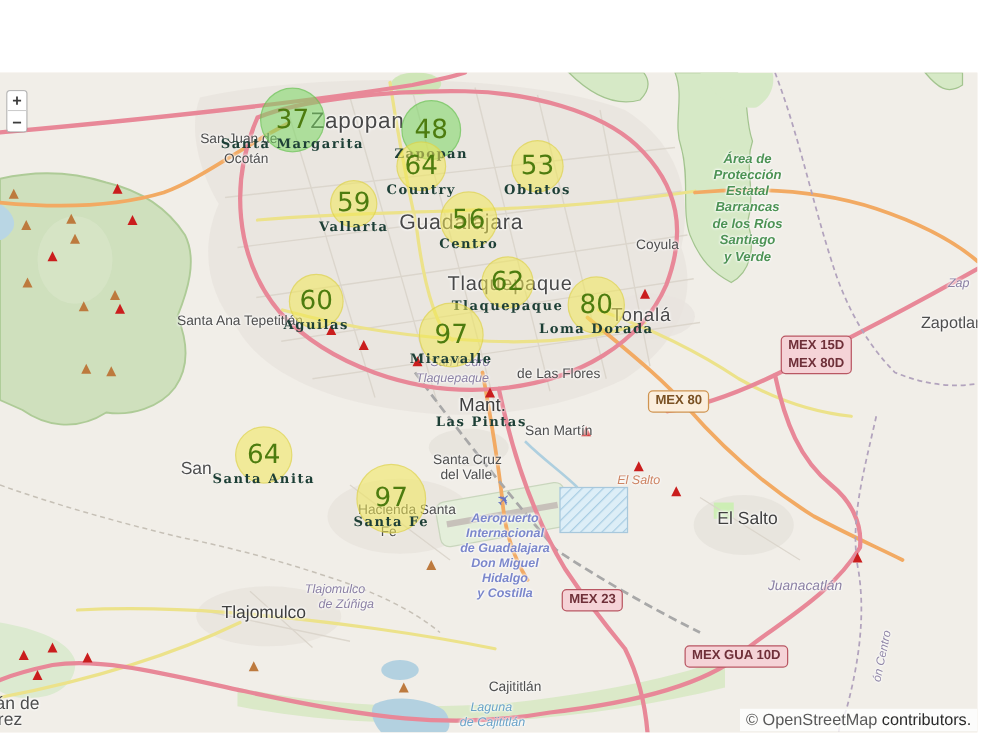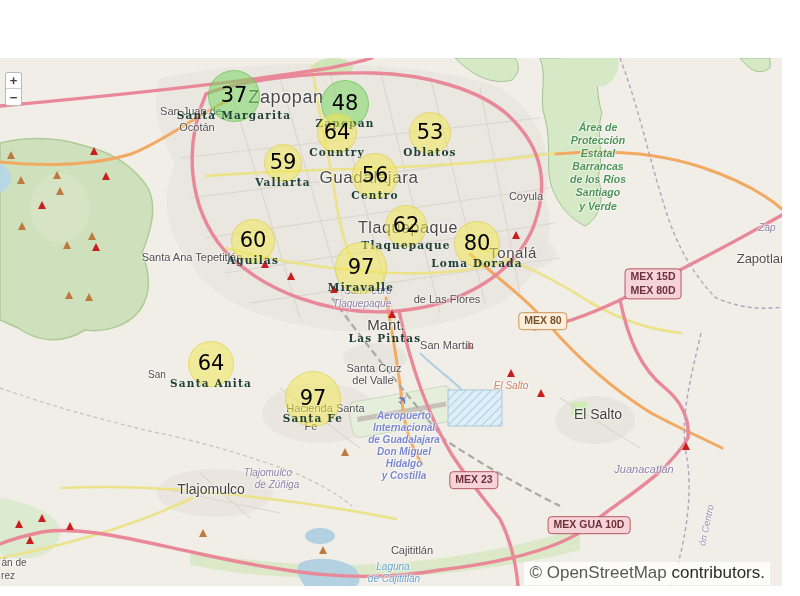--- a/index.html
+++ b/index.html
@@ -19,33 +19,33 @@
   
   .layer { position:absolute; left:0; top:0; width:100%; height:100%; }
   #labels { z-index:2; } #peaks { z-index:1; } #stations { z-index:3; } #badges { z-index:4; }
 
   
   .ml { position:absolute; transform:translate(-50%,-50%); white-space:nowrap; color:#4c4c4c;
         text-shadow:0 0 2px #fff,0 0 2px #fff,0 0 3px #fff; font-size:11px; }
   .ml.town-lg { font-size:17px; color:#484848; letter-spacing:.6px; }
   .ml.town-md { font-size:14px; color:#3f3f3f; }
   .ml.town { font-size:11px; color:#4e4e4e; }
-  .ml.frag { font-size:10px; color:#4e4e4e;text-align:center; }
+  .ml.frag { font-size:14px; color:#4e4e4e;text-align:center; }
   .ml.admin { font-style:italic; font-size:10px; color:#8b80a4; }
   .ml.vert { font-style:italic; font-size:9.5px; color:#9187a8; transform:translate(-50%,-50%) rotate(-78deg); }
   .ml.reserve { font-style:italic; font-size:10.5px; font-weight:bold; color:#4d9355; }
   .ml.airport { font-style:italic; font-size:10px; font-weight:bold; color:#7b87cb; }
   .ml.water { font-style:italic; font-size:10px; color:#6aa3c8; }
   .ml.stream { font-style:italic; font-size:10px; color:#cd8463; }
 
   
   .station { position:absolute; transform:translate(-50%,-50%); }
   .station .circle { position:absolute; left:50%; top:50%; transform:translate(-50%,-50%); border-radius:50%; }
   .station .num { position:absolute; left:50%; top:0; transform:translate(-50%,-54%);
-        font-family:"DejaVu Sans", sans-serif; font-size:21px; color:#000000; }
+        font-family:"DejaVu Sans", sans-serif; font-size:21px; color:#4d7c0f; }
   .station .name { position:absolute; left:50%; top:13px; transform:translate(-50%,0);
         font-family:"DejaVu Serif", serif; font-weight:bold; font-size:10.5px; letter-spacing:1.2px;
         color:#1d3f36; white-space:nowrap; }
   .station.label-only .name { top:-6px; }
 
   
   .peak { position:absolute; width:0; height:0; transform:translate(-50%,-50%);
         border-left:4.5px solid transparent; border-right:4.5px solid transparent; }
   .peak.red { border-bottom:8px solid #ca1d1d; }
   .peak.brown { border-bottom:8px solid #bd7a3e; }
@@ -60,22 +60,22 @@
   #plane { position:absolute; transform:translate(-50%,-50%) rotate(-45deg); color:#6474c4; font-size:13px; z-index:2; }
 
   
   #zoomctl { position:absolute; left:5px; top:14px; width:17px; z-index:6; background:#fff;
         border:1px solid rgba(0,0,0,.28); border-radius:3px; overflow:hidden; }
   #zoomctl .zbtn { width:100%; height:16px; display:flex; align-items:center; justify-content:center;
         font-size:13px; font-weight:bold; color:#3d3d3d; cursor:pointer; background:#fff; }
   #zoomctl .zbtn:first-child { border-bottom:1px solid #ccc; }
 
   
-  #attrib { position:absolute; right:12px; bottom:1px; z-index:6; background:rgba(255,255,255,.8);
-        padding:1px 5px 2px 5px; font-size:17px; color:#595959; }
+  #attrib { position:absolute; right:0; bottom:1px; z-index:6; background:rgba(255,255,255,.8);
+        padding:1px 5px 2px 5px; font-size:13px; color:#595959; }
   #attrib .osm { color:#595959; }
   #attrib .contrib { color:#2b2b2b; }
 </style>
 </head>
 <body>
 
 <div id="app">
 
 
   <div id="map">

